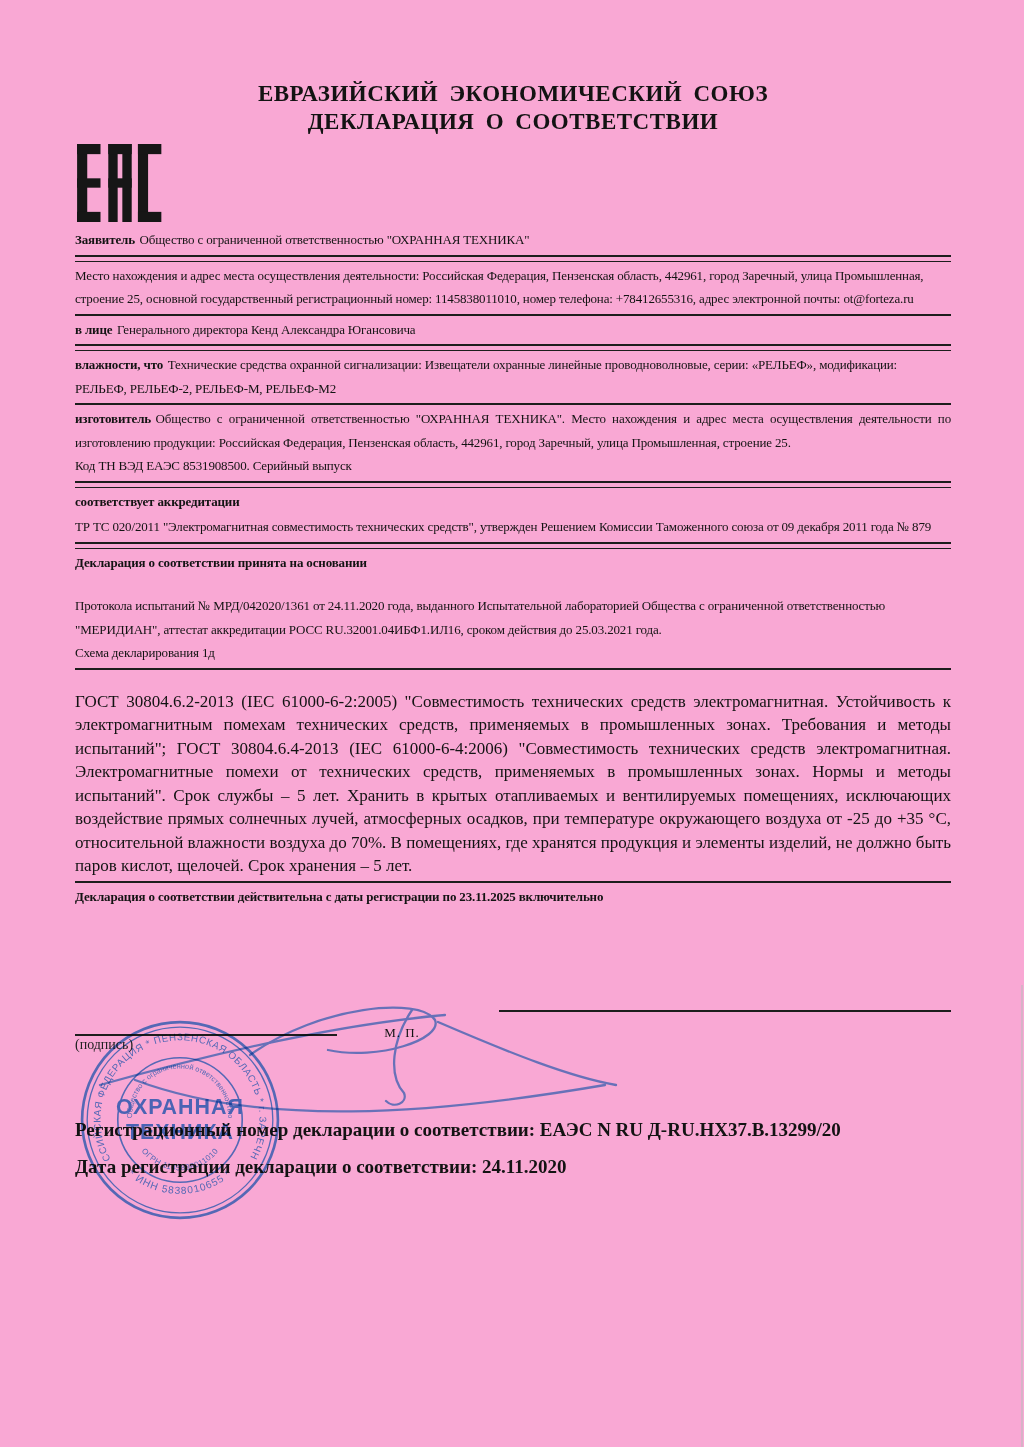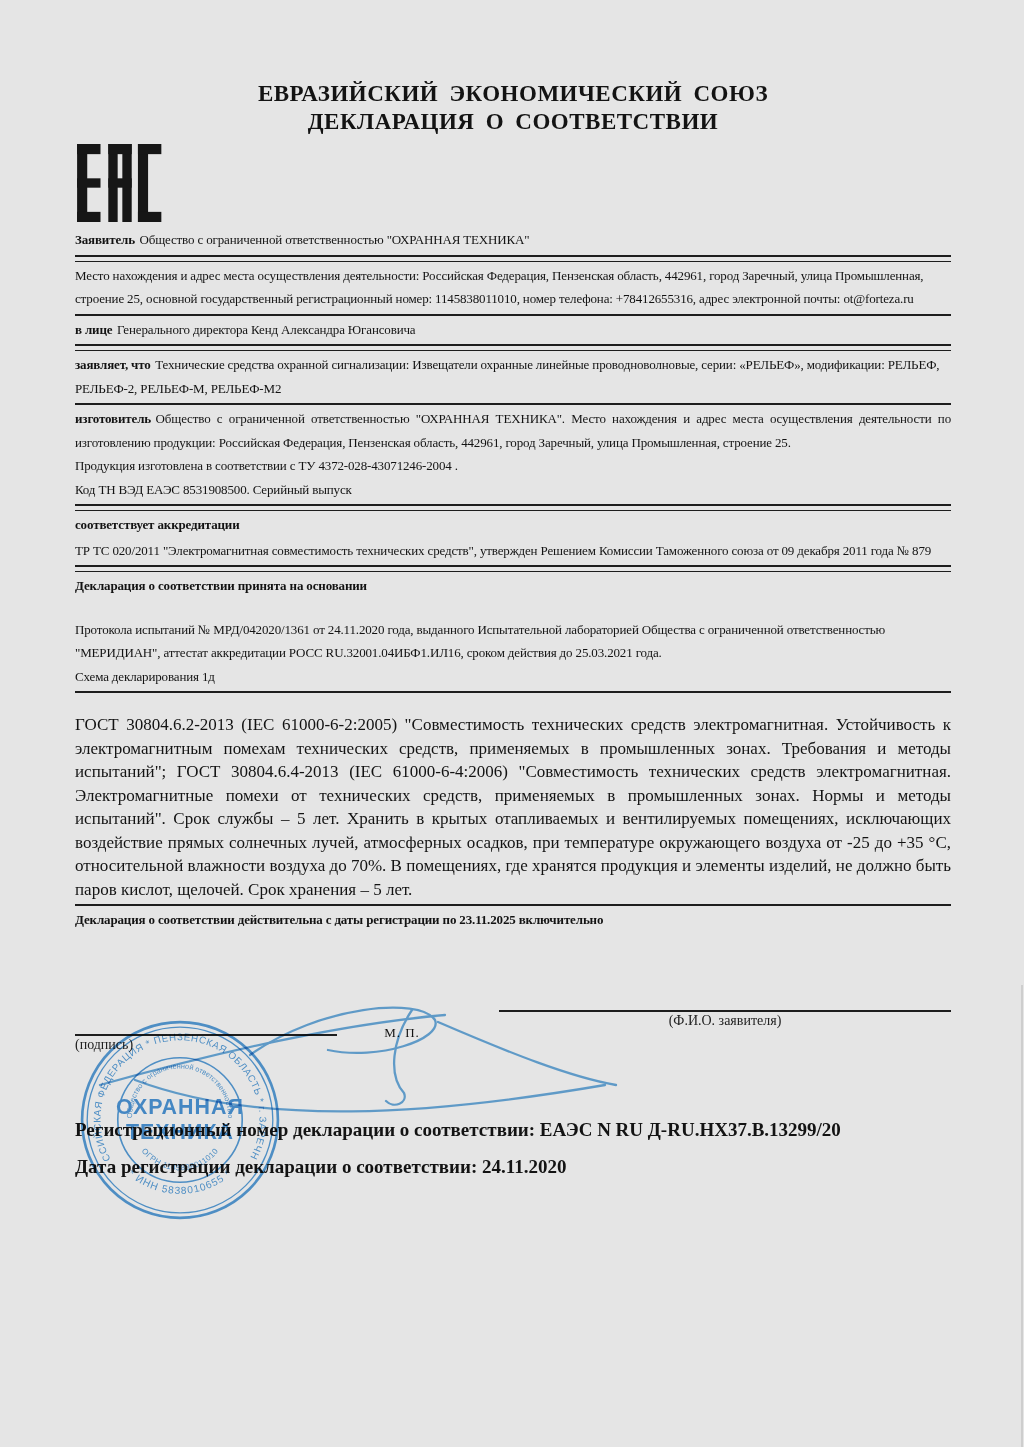--- a/index.html
+++ b/index.html
@@ -1,17 +1,17 @@
 <!DOCTYPE html>
 <html><head>
 <meta charset="utf-8">
 <style>
   html,body{margin:0;padding:0;background:#ffffff;}
   .page{
-    position:relative;width:1024px;height:1447px;background:#e5e5e5;overflow:hidden;
+    position:relative;width:1024px;height:1447px;background:#f9a8d4;overflow:hidden;
     font-family:"Liberation Serif","DejaVu Serif",serif;color:#131313;
   }
   .content{position:absolute;left:75px;top:80px;width:876px;}
   .title{ text-align:center;font-weight:bold;font-size:23px;line-height:28px;letter-spacing:.5px;word-spacing:5px;}
   .eac{margin:8px 0 6px 0;height:78px;}
   p{margin:0;}
   .txt{font-size:13px;line-height:23.5px;letter-spacing:-0.15px;}
   .small{font-size:17px;line-height:23.5px;}
   .just{text-align:justify;}
   .lead b{margin-right:.35em;}
@@ -63,25 +63,24 @@
 
     <p class="txt lead"><b>Заявитель</b><span>Общество с ограниченной ответственностью "ОХРАННАЯ ТЕХНИКА"</span></p>
     <div class="rule dbl"></div>
 
     <p class="txt">Место нахождения и адрес места осуществления деятельности: Российская Федерация, Пензенская область, 442961, город Заречный, улица Промышленная, строение 25, основной государственный регистрационный номер: 1145838011010, номер телефона: +78412655316, адрес электронной почты: ot@forteza.ru</p>
     <div class="rule"></div>
 
     <p class="txt lead"><b>в лице</b><span>Генерального директора Кенд Александра Югансовича</span></p>
     <div class="rule dbl"></div>
 
-    <p class="txt lead"><b>заявляет, что</b><span>Технические средства охранной сигнализации: Извещатели охранные линейные проводноволновые, серии: «РЕЛЬЕФ», модификации: РЕЛЬЕФ, РЕЛЬЕФ-2, РЕЛЬЕФ-М, РЕЛЬЕФ-М2</span></p>
+    <p class="txt lead"><b>влажности, что</b><span>Технические средства охранной сигнализации: Извещатели охранные линейные проводноволновые, серии: «РЕЛЬЕФ», модификации: РЕЛЬЕФ, РЕЛЬЕФ-2, РЕЛЬЕФ-М, РЕЛЬЕФ-М2</span></p>
     <div class="rule"></div>
 
     <p class="txt just lead"><b>изготовитель</b><span>Общество с ограниченной ответственностью "ОХРАННАЯ ТЕХНИКА". Место нахождения и адрес места осуществления деятельности по изготовлению продукции: Российская Федерация, Пензенская область, 442961, город Заречный, улица Промышленная, строение 25.</span></p>
-    <p class="txt">Продукция изготовлена в соответствии с ТУ 4372-028-43071246-2004 .</p>
     <p class="txt">Код ТН ВЭД ЕАЭС 8531908500. Серийный выпуск</p>
     <div class="rule dbl"></div>
 
     <p class="txt bold">соответствует аккредитации</p>
     <p class="txt mt2">ТР ТС 020/2011 "Электромагнитная совместимость технических средств", утвержден Решением Комиссии Таможенного союза от 09 декабря 2011 года № 879</p>
     <div class="rule dbl"></div>
 
     <p class="txt bold">Декларация о соответствии принята на основании</p>
     <p class="txt mt4">Протокола испытаний № МРД/042020/1361 от 24.11.2020 года, выданного Испытательной лабораторией Общества с ограниченной ответственностью "МЕРИДИАН",  аттестат аккредитации РОСС RU.32001.04ИБФ1.ИЛ16, сроком действия до 25.03.2021 года.</p>
     <p class="txt">Схема декларирования 1д</p>
@@ -95,21 +94,20 @@
 
   <div class="bottom">
     <div class="sig-row">
       <div class="sig-left">
         <div class="sig-line"></div>
         <div class="cap">(подпись)</div>
       </div>
       <div class="sig-mid">М. П.</div>
       <div class="sig-right">
         <div class="sig-line"></div>
-        <div class="cap">(Ф.И.О. заявителя)</div>
       </div>
     </div>
 
     <p class="reg1">Регистрационный номер декларации о соответствии: ЕАЭС N RU Д-RU.НХ37.В.13299/20</p>
     <p class="reg2">Дата регистрации декларации о соответствии: 24.11.2020</p>
 
     <svg class="stamp" width="204" height="204" viewBox="0 0 200 200">
       <defs>
         <path id="arcOutTop" d="M 32.5 139 A 78 78 0 1 1 167.5 139" fill="none"></path>
         <path id="arcOutBot" d="M 34 136 A 78 78 0 0 0 166 136" fill="none"></path>

